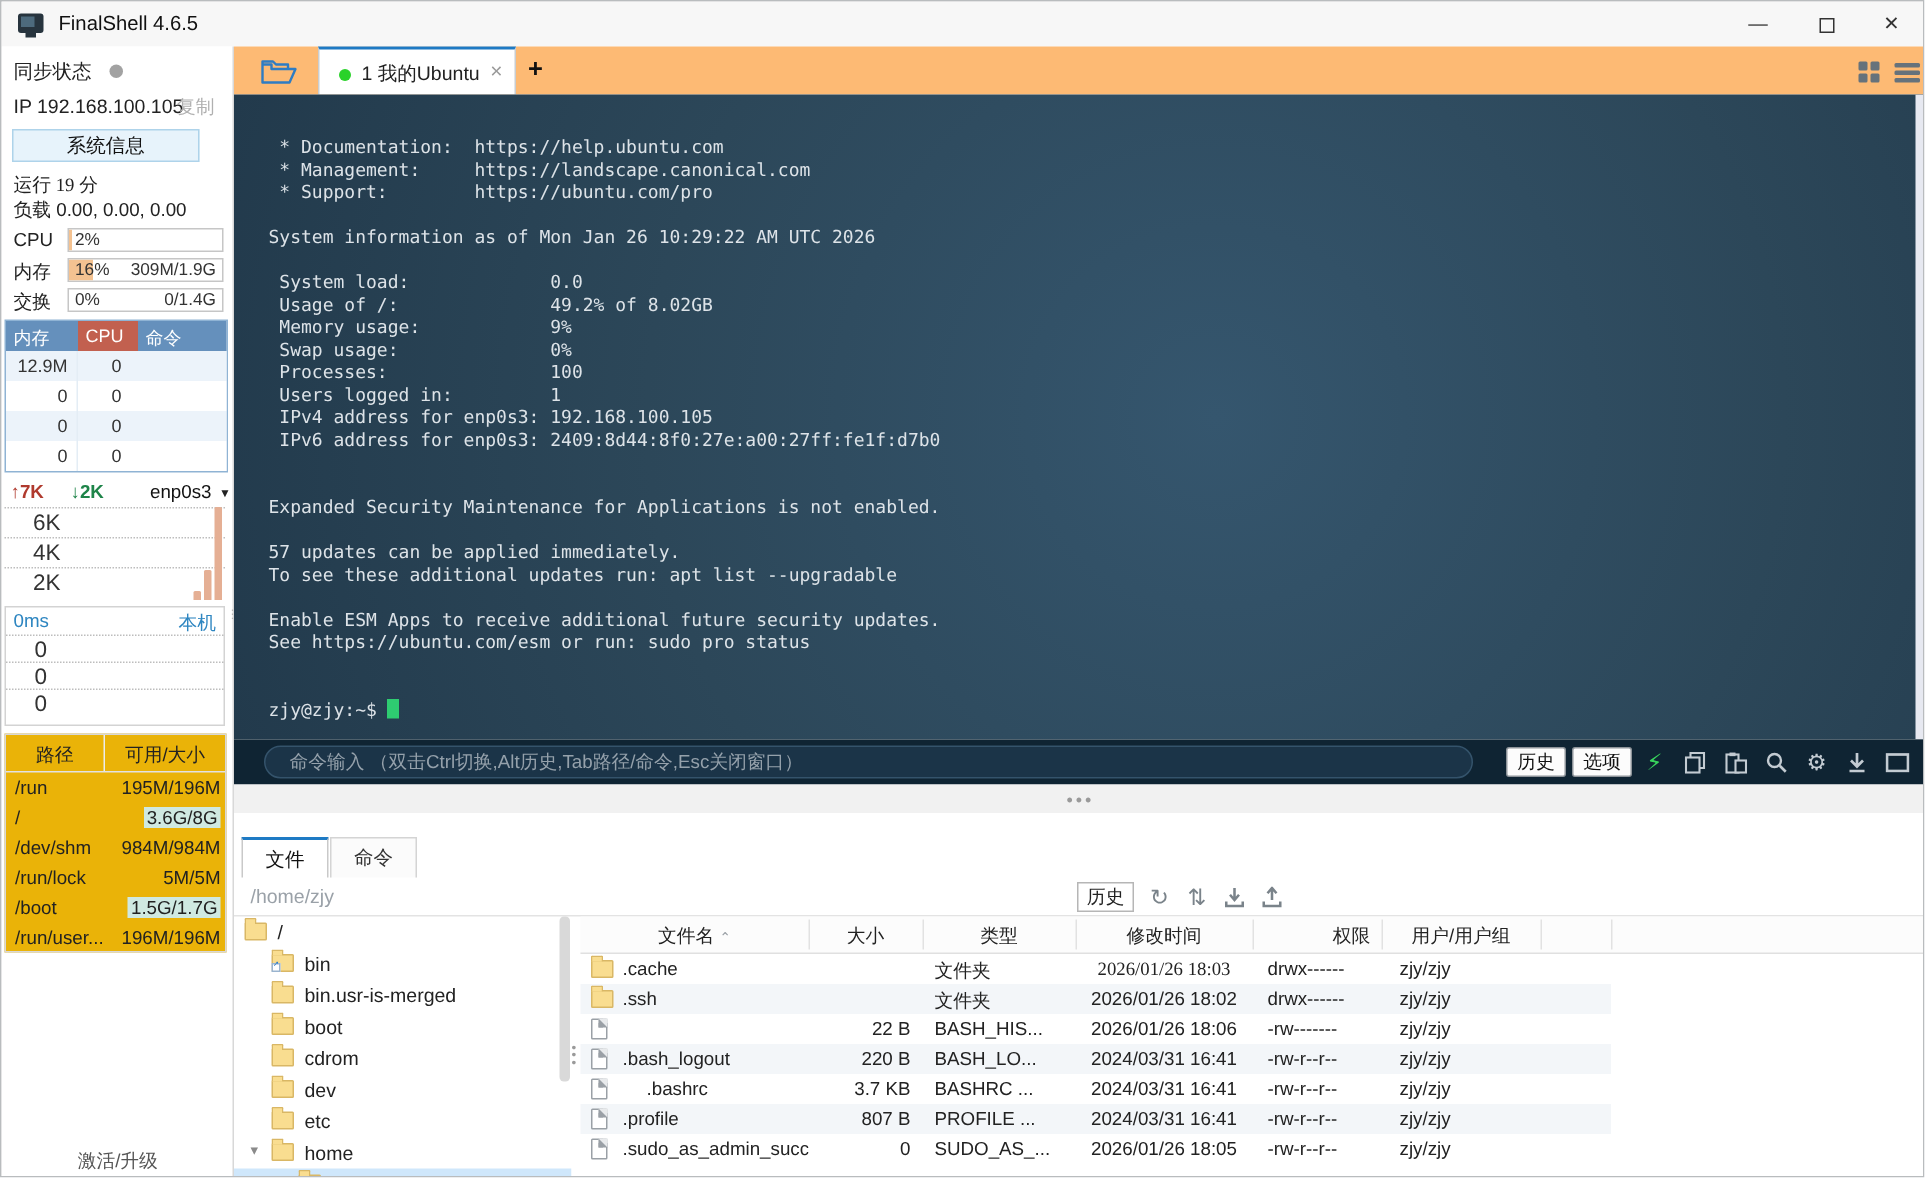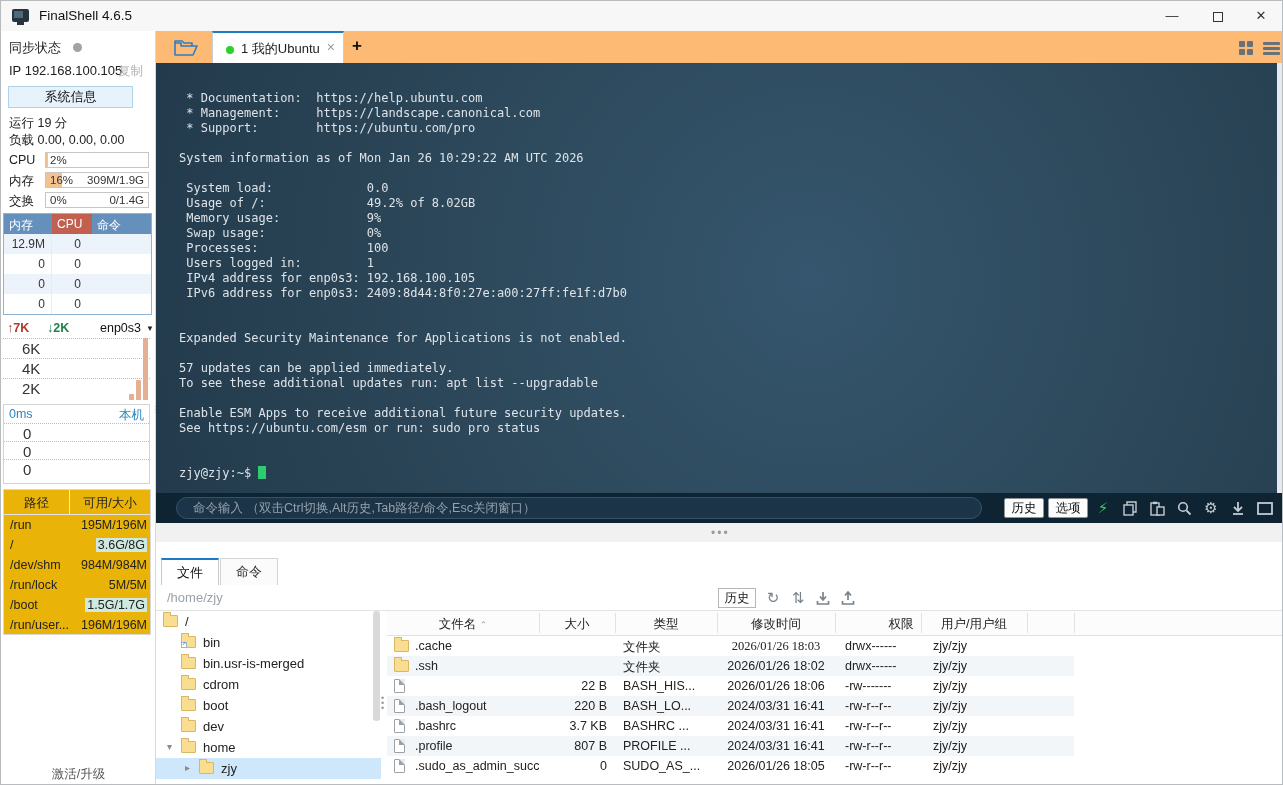--- a/index.html
+++ b/index.html
@@ -17,21 +17,21 @@
   .winbtn.min { left:1148px; } .winbtn.max { left:1194px; } .winbtn.close { left:1237px; }
   .maxglyph { display:inline-block; width:10px; height:10px; border:1.4px solid #333; vertical-align:middle; }
 
   
   .sidebar { position:absolute; left:0; top:30px; width:155px; height:755px; background:#fff; border-right:1px solid #d8d8d8; }
   .sync-row { position:absolute; left:8px; top:8px; font-size:13px; }
   .sync-dot { position:absolute; left:72px; top:12px; width:9px; height:9px; border-radius:50%; background:#a2a2a2; }
   .ip-row { position:absolute; left:8px; top:32px; font-size:13px; }
   .copy-btn { position:absolute; right:12px; top:32px; color:#b0b0b0; font-size:12.5px; cursor:pointer; }
   .sysinfo-btn { position:absolute; left:7px; top:55px; width:125px; height:22px; background:#e7f3fb; border:1px solid #aed3ea; text-align:center; line-height:20px; font-size:13px; color:#111; cursor:pointer; }
-  .uptime { position:absolute; left:8px; top:84px; font-size:12.5px; }
+  .uptime { position:absolute; left:8px; top:84px; font-size:12.5px;font-family:Liberation Serif, serif; }
   .loadavg { position:absolute; left:8px; top:101px; font-size:12.5px; }
   .meters { position:absolute; left:0; top:119px; width:155px; }
   .meter-row { position:relative; height:20px; }
   .meter-label { position:absolute; left:8px; top:3px; font-size:12.5px; }
   .meter-bar { position:absolute; left:44px; top:2px; width:104px; height:16px; border:1px solid #c6c6c6; background:#fff; overflow:hidden; }
   .meter-fill { position:absolute; left:0; top:0; bottom:0; background:#f4c291; }
   .meter-pct { position:absolute; left:4px; top:1px; font-size:11.5px; color:#333; }
   .meter-detail { position:absolute; right:4px; top:1px; font-size:11.5px; color:#333; }
 
   .proc-table { position:absolute; left:2px; top:182px; width:149px; border:1px solid #8fb3d4; font-size:12px; }
@@ -430,29 +430,33 @@
               <div class="link-ov"></div>
             </div>
             <div class="tree-label" style="left: 47px;">bin</div>
           </div>
           <div class="tree-row">
             <div class="ficon-folder" style="left: 25px;"></div>
             <div class="tree-label" style="left: 47px;">bin.usr-is-merged</div>
           </div>
           <div class="tree-row">
             <div class="ficon-folder" style="left: 25px;"></div>
+            <div class="tree-label" style="left: 47px;">boot</div>
+          </div>
+          <div class="tree-row">
+            <div class="ficon-folder" style="left: 25px;"></div>
             <div class="tree-label" style="left: 47px;">cdrom</div>
-          </div>
-          <div class="tree-row">
-            <div class="ficon-folder" style="left: 25px;"></div>
-            <div class="tree-label" style="left: 47px;">boot</div>
           </div>
           <div class="tree-row">
             <div class="ficon-folder" style="left: 25px;"></div>
             <div class="tree-label" style="left: 47px;">dev</div>
+          </div>
+          <div class="tree-row">
+            <div class="ficon-folder" style="left: 25px;"></div>
+            <div class="tree-label" style="left: 47px;">etc</div>
           </div>
           <div class="tree-row">
             <div class="tree-exp" style="left: 11px;">▾</div>
             <div class="ficon-folder" style="left: 25px;"></div>
             <div class="tree-label" style="left: 47px;">home</div>
           </div>
           <div class="tree-row selected">
             <div class="tree-exp" style="left: 29px;">▸</div>
             <div class="ficon-folder" style="left: 43px;"></div>
             <div class="tree-label" style="left: 65px;">zjy</div>
@@ -510,21 +514,21 @@
               <div class="ficon-file" style="left: 7px;"></div>
               <div class="ft-cell" style="left: 28px; width: 124px; text-align: left;">.bash_logout</div>
               <div class="ft-cell" style="left: 152px; width: 68px; text-align: right;">220 B</div>
               <div class="ft-cell" style="left: 236px; width: 94px; text-align: left;">BASH_LO...</div>
               <div class="ft-cell" style="left: 330px; width: 118px; text-align: center;">2024/03/31 16:41</div>
               <div class="ft-cell" style="left: 458px; width: 80px; text-align: left;">-rw-r--r--</div>
               <div class="ft-cell" style="left: 546px; width: 90px; text-align: left;">zjy/zjy</div>
             </div>
             <div class="ft-row">
               <div class="ficon-file" style="left: 7px;"></div>
-              <div class="ft-cell" style="left: 28px; width: 124px; text-align: left;">.bashrc</div>
+              <div class="ft-cell" style="left: 44px; width: 124px; text-align: left;">.bashrc</div>
               <div class="ft-cell" style="left: 152px; width: 68px; text-align: right;">3.7 KB</div>
               <div class="ft-cell" style="left: 236px; width: 94px; text-align: left;">BASHRC ...</div>
               <div class="ft-cell" style="left: 330px; width: 118px; text-align: center;">2024/03/31 16:41</div>
               <div class="ft-cell" style="left: 458px; width: 80px; text-align: left;">-rw-r--r--</div>
               <div class="ft-cell" style="left: 546px; width: 90px; text-align: left;">zjy/zjy</div>
             </div>
             <div class="ft-row stripe">
               <div class="rowbg"></div>
               <div class="ficon-file" style="left: 7px;"></div>
               <div class="ft-cell" style="left: 28px; width: 124px; text-align: left;">.profile</div>

